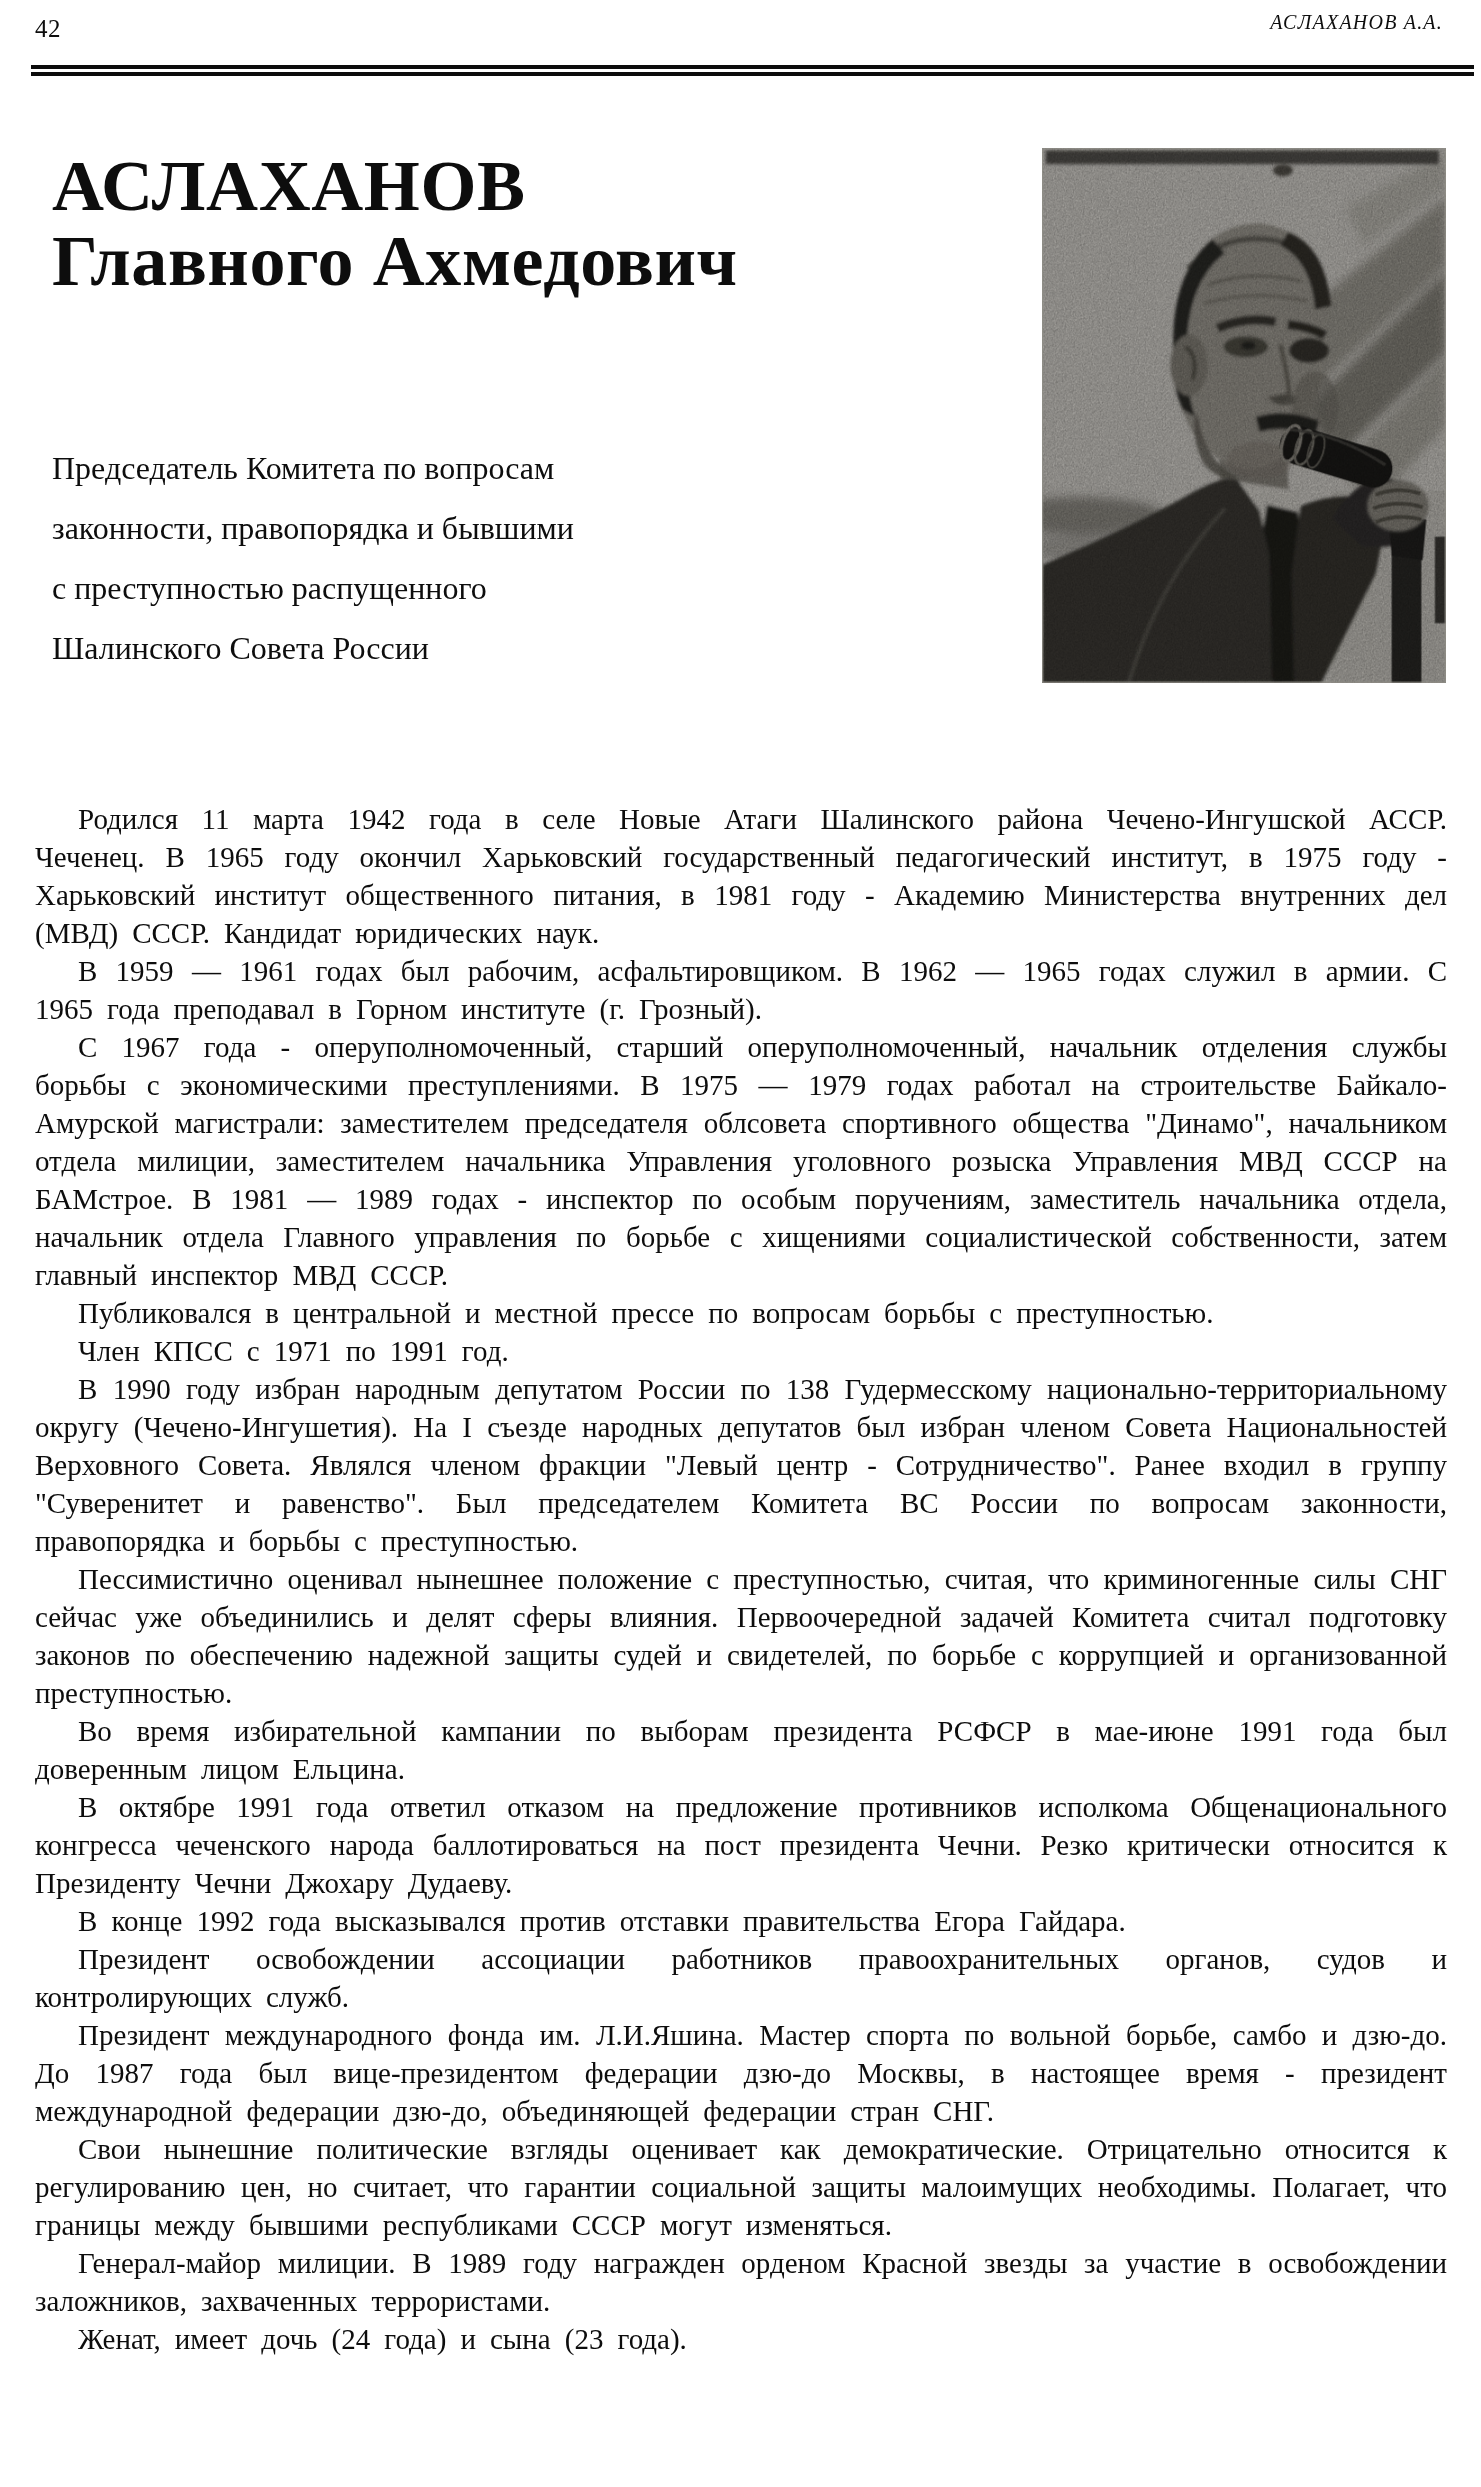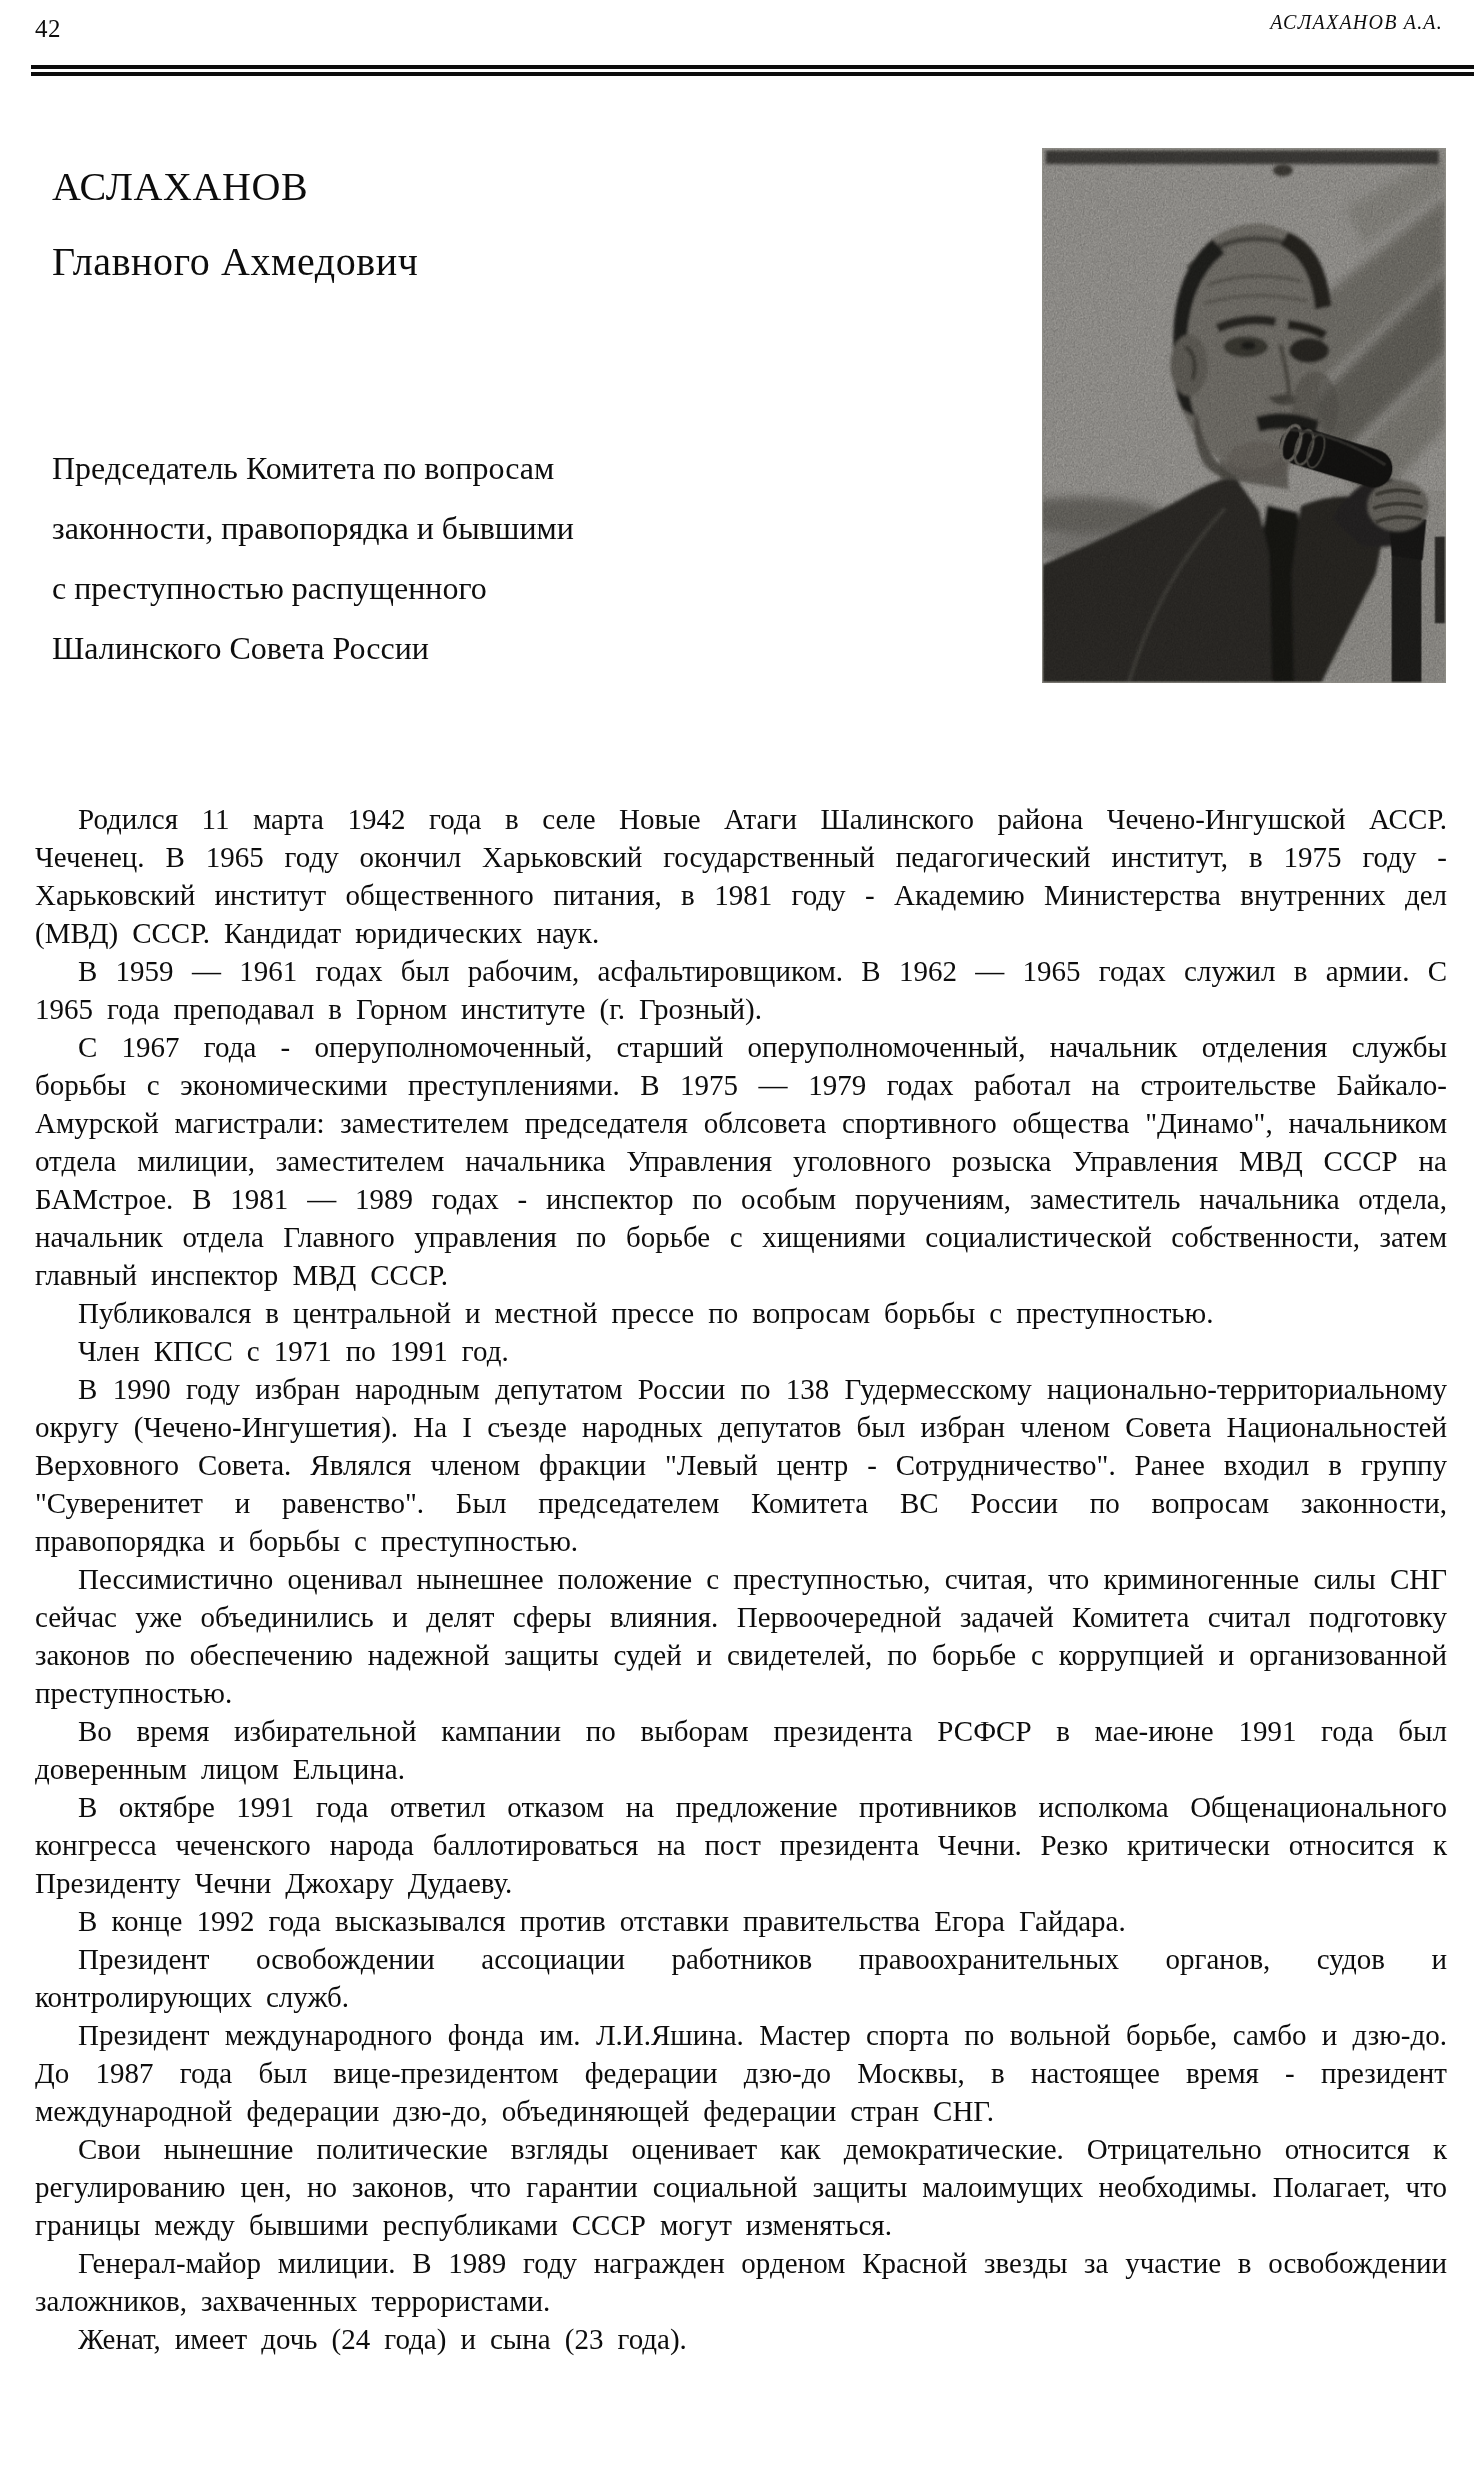--- a/index.html
+++ b/index.html
@@ -6,21 +6,21 @@
   body{
     width:1481px;height:2487px;position:relative;overflow:hidden;
     background:#ffffff;color:#0d0d0d;
     font-family:"Liberation Serif","DejaVu Serif",serif;
   }
   .page-number{position:absolute;left:35px;top:15px;font-size:25px;letter-spacing:0.6px;text-align:right;}
   .running-head{position:absolute;right:38px;top:11px;font-size:20px;font-style:italic;letter-spacing:1.2px;}
   .rule{position:absolute;left:31px;width:1443px;height:3.7px;background:#0b0b0b;}
   .rule.r1{top:65px;}
   .rule.r2{top:72px;}
-  .title{position:absolute;left:52px;top:149px;font-weight:400;font-size:40px;line-height:75px;letter-spacing:0.6px;white-space:nowrap;}
+  .title{position:absolute;left:52px;top:149px;font-weight:700;font-size:72px;line-height:75px;letter-spacing:0.6px;white-space:nowrap;}
   .subtitle{position:absolute;left:52px;top:438px;font-weight:400;font-size:32px;line-height:60px;white-space:nowrap;}
   .photo{position:absolute;left:1042px;top:148px;width:404px;height:535px;}
   .photo svg{display:block;width:100%;height:100%;}
   .bio{
     position:absolute;left:35px;top:800px;width:1412px;
     font-size:29px;line-height:38px;text-align:justify;word-spacing:6.8px;
   }
   .bio p{margin:0;text-indent:43px;}
 </style>
 </head>
@@ -134,17 +134,17 @@
   <p>С 1967 года - оперуполномоченный, старший оперуполномоченный, начальник отделения службы борьбы с экономическими преступлениями. В 1975 — 1979 годах работал на строительстве Байкало-Амурской магистрали: заместителем председателя облсовета спортивного общества "Динамо", начальником отдела милиции, заместителем начальника Управления уголовного розыска Управления МВД СССР на БАМстрое. В 1981 — 1989 годах - инспектор по особым поручениям, заместитель начальника отдела, начальник отдела Главного управления по борьбе с хищениями социалистической собственности, затем главный инспектор МВД СССР.</p>
   <p>Публиковался в центральной и местной прессе по вопросам борьбы с преступностью.</p>
   <p>Член КПСС с 1971 по 1991 год.</p>
   <p>В 1990 году избран народным депутатом России по 138 Гудермесскому национально-территориальному округу (Чечено-Ингушетия). На I съезде народных депутатов был избран членом Совета Национальностей Верховного Совета. Являлся членом фракции "Левый центр - Сотрудничество". Ранее входил в группу "Суверенитет и равенство". Был председателем Комитета ВС России по вопросам законности, правопорядка и борьбы с преступностью.</p>
   <p>Пессимистично оценивал нынешнее положение с преступностью, считая, что криминогенные силы СНГ сейчас уже объединились и делят сферы влияния. Первоочередной задачей Комитета считал подготовку законов по обеспечению надежной защиты судей и свидетелей, по борьбе с коррупцией и организованной преступностью.</p>
   <p>Во время избирательной кампании по выборам президента РСФСР в мае-июне 1991 года был доверенным лицом Ельцина.</p>
   <p>В октябре 1991 года ответил отказом на предложение противников исполкома Общенационального конгресса чеченского народа баллотироваться на пост президента Чечни. Резко критически относится к Президенту Чечни Джохару Дудаеву.</p>
   <p>В конце 1992 года высказывался против отставки правительства Егора Гайдара.</p>
   <p>Президент освобождении ассоциации работников правоохранительных органов, судов и контролирующих служб.</p>
   <p>Президент международного фонда им. Л.И.Яшина. Мастер спорта по вольной борьбе, самбо и дзю-до. До 1987 года был вице-президентом федерации дзю-до Москвы, в настоящее время - президент международной федерации дзю-до, объединяющей федерации стран СНГ.</p>
-  <p>Свои нынешние политические взгляды оценивает как демократические. Отрицательно относится к регулированию цен, но законов, что гарантии социальной защиты малоимущих необходимы. Полагает, что границы между бывшими республиками СССР могут изменяться.</p>
+  <p>Свои нынешние политические взгляды оценивает как демократические. Отрицательно относится к регулированию цен, но считает, что гарантии социальной защиты малоимущих необходимы. Полагает, что границы между бывшими республиками СССР могут изменяться.</p>
   <p>Генерал-майор милиции. В 1989 году награжден орденом Красной звезды за участие в освобождении заложников, захваченных террористами.</p>
   <p>Женат, имеет дочь (24 года) и сына (23 года).</p>
 </div>
 
 
 </body></html>

